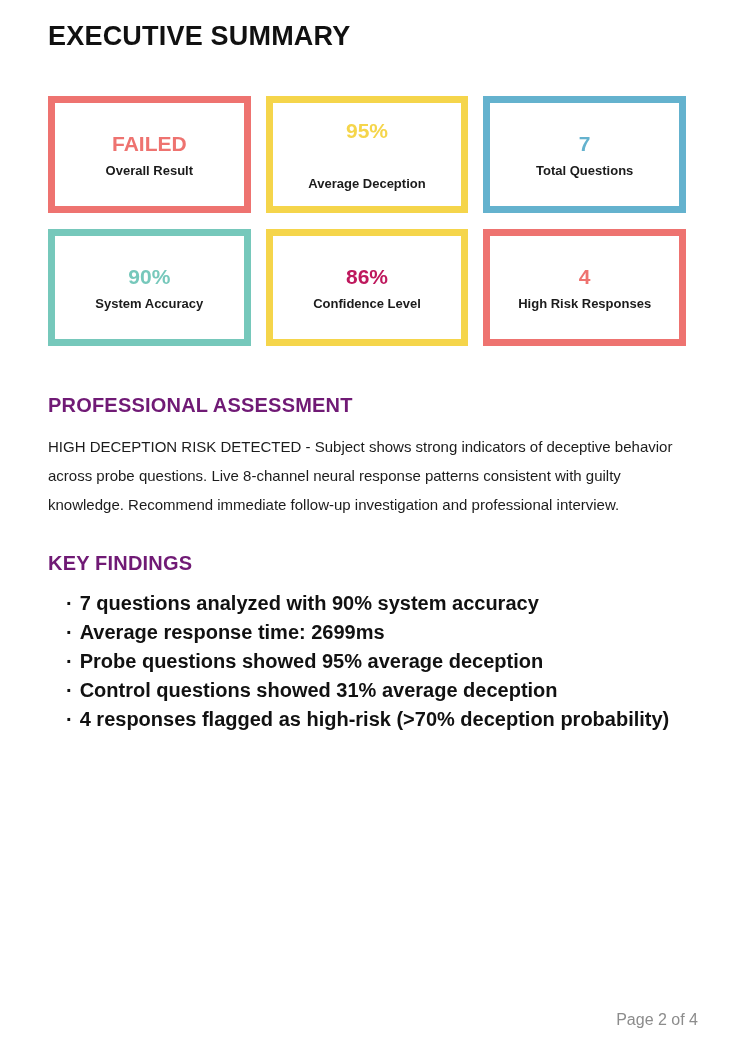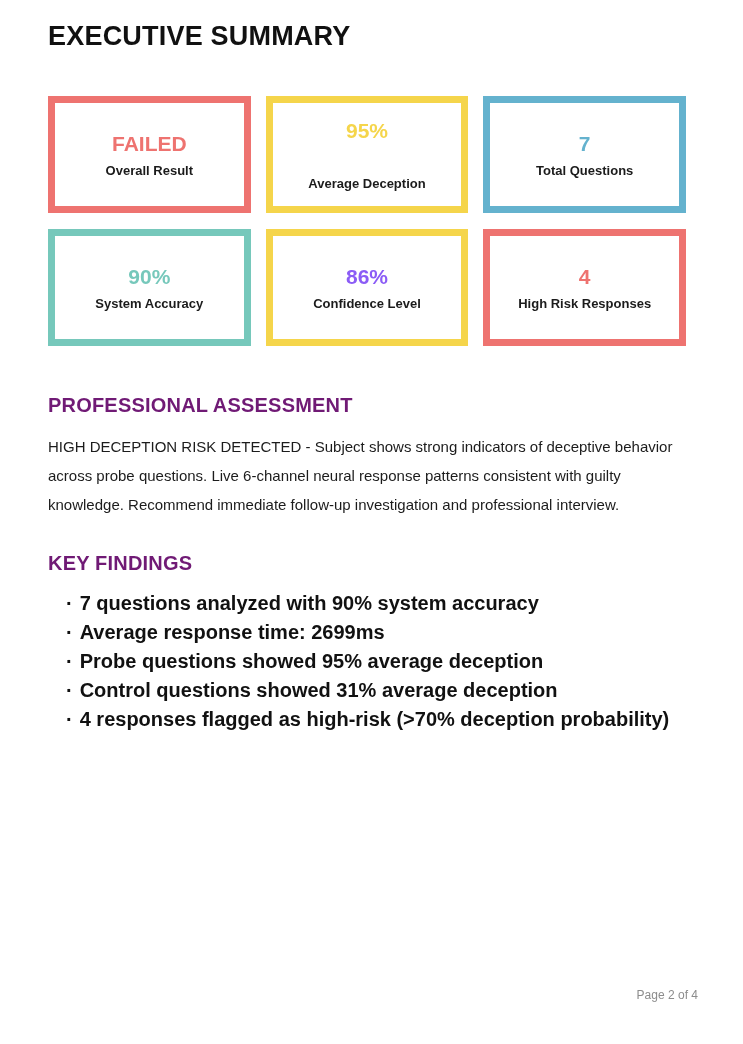--- a/index.html
+++ b/index.html
@@ -71,22 +71,22 @@
     font-weight: bold;
     line-height: 20px;
     margin-bottom: 9px;
     color: #111111;
   }
   .bullet-dot { margin-right: 7px; font-weight: bold; }
 
   .page-footer {
     position: absolute;
     right: 45px;
-    bottom: 42px;
-    font-size: 12px;
+    bottom: 15px;
+    font-size: 16px;
     color: #8c8c8c;
   }
 </style>
 </head>
 <body>
 
 <div class="page">
 
   <h1 class="page-title">EXECUTIVE SUMMARY</h1>
 
@@ -101,32 +101,32 @@
     </div>
     <div class="card" style="border-color: rgb(100, 178, 206);">
       <div class="card-value" style="color: rgb(100, 178, 206);">7</div>
       <div class="card-label">Total Questions</div>
     </div>
     <div class="card" style="border-color: rgb(118, 200, 187);">
       <div class="card-value" style="color: rgb(118, 200, 187);">90%</div>
       <div class="card-label">System Accuracy</div>
     </div>
     <div class="card" style="border-color: rgb(245, 213, 75);">
-      <div class="card-value" style="color: #8b5cf6;">86%</div>
+      <div class="card-value" style="color: #be185d;">86%</div>
       <div class="card-label">Confidence Level</div>
     </div>
     <div class="card" style="border-color: rgb(238, 115, 112);">
       <div class="card-value" style="color: rgb(238, 115, 112);">4</div>
       <div class="card-label">High Risk Responses</div>
     </div>
   </div>
 
   <div class="assessment-section">
     <h2 class="section-heading">PROFESSIONAL ASSESSMENT</h2>
-    <p class="assessment-body">HIGH DECEPTION RISK DETECTED - Subject shows strong indicators of deceptive behavior across probe questions. Live 6-channel neural response patterns consistent with guilty knowledge. Recommend immediate follow-up investigation and professional interview.</p>
+    <p class="assessment-body">HIGH DECEPTION RISK DETECTED - Subject shows strong indicators of deceptive behavior across probe questions. Live 8-channel neural response patterns consistent with guilty knowledge. Recommend immediate follow-up investigation and professional interview.</p>
   </div>
 
   <div class="findings-section">
     <h2 class="section-heading">KEY FINDINGS</h2>
     <div class="findings-list">
       <div class="finding">
         <span class="bullet-dot">·</span><span>7 questions analyzed with 90% system accuracy</span>
       </div>
       <div class="finding">
         <span class="bullet-dot">·</span><span>Average response time: 2699ms</span>

